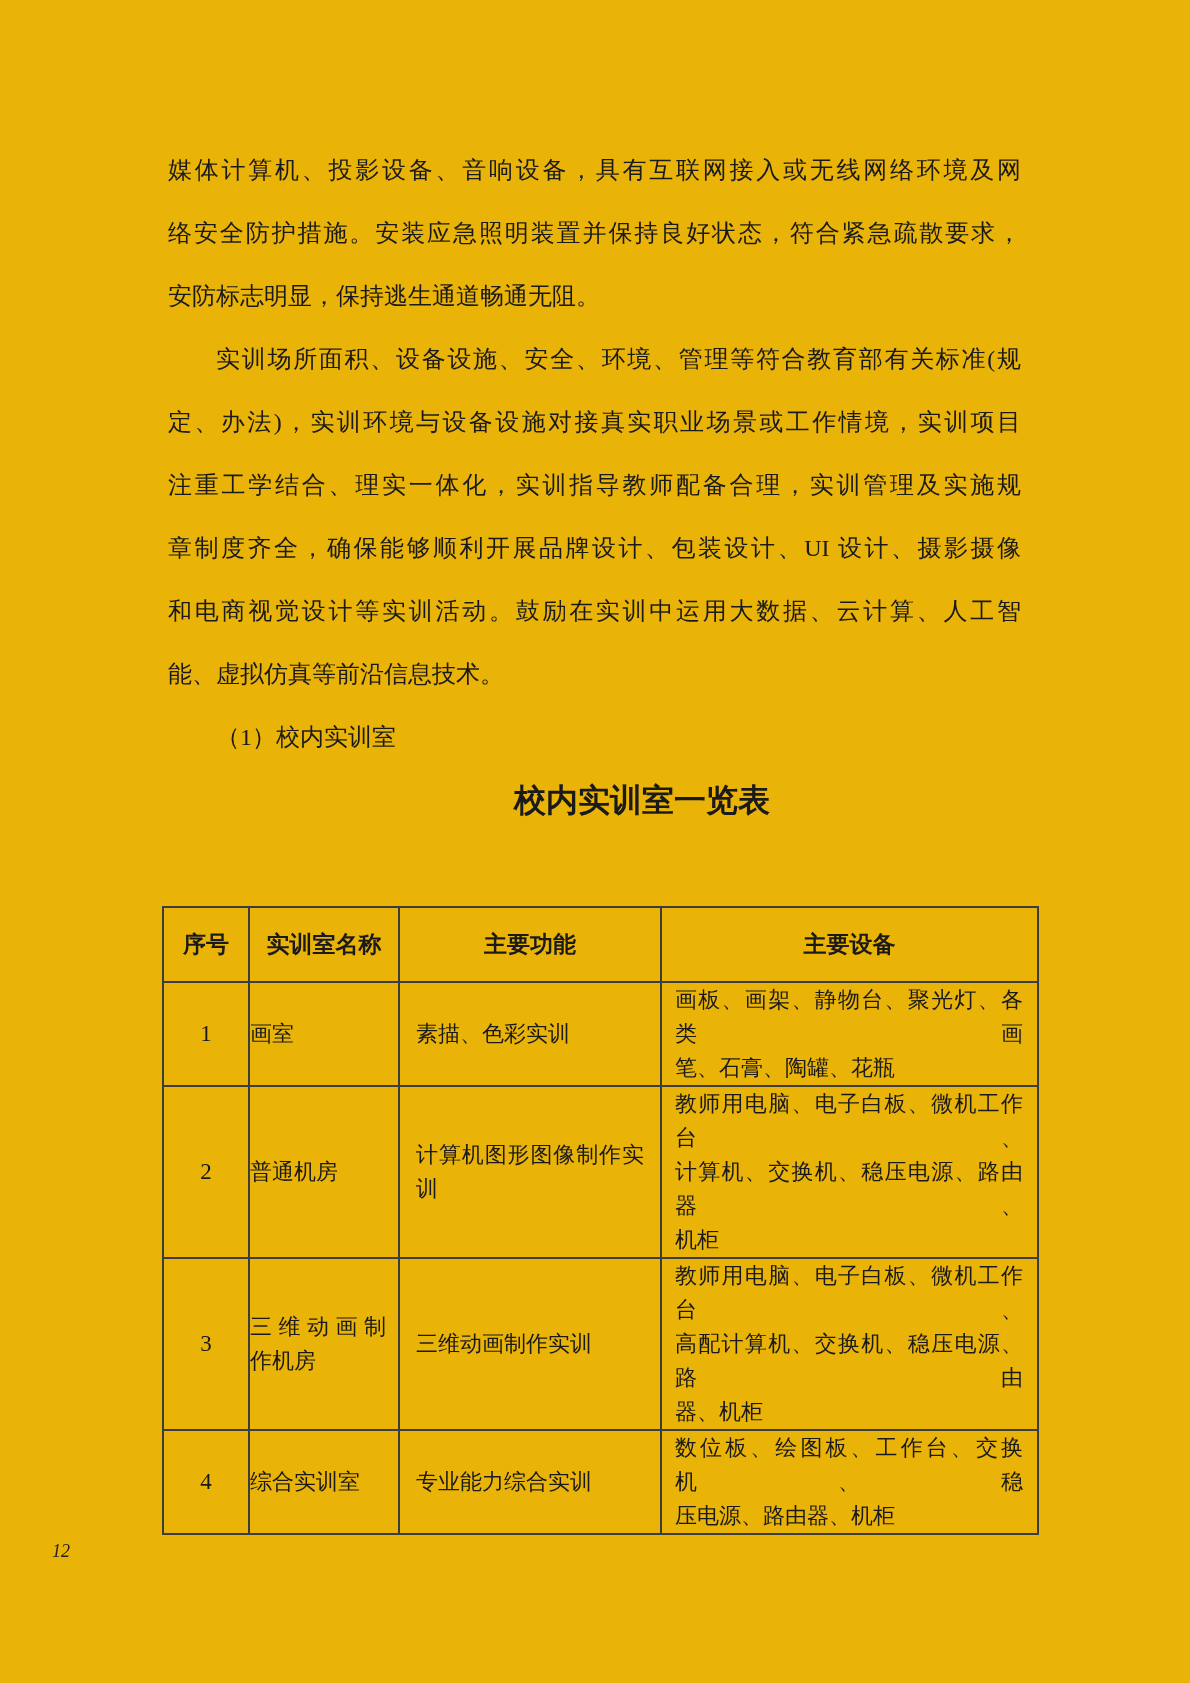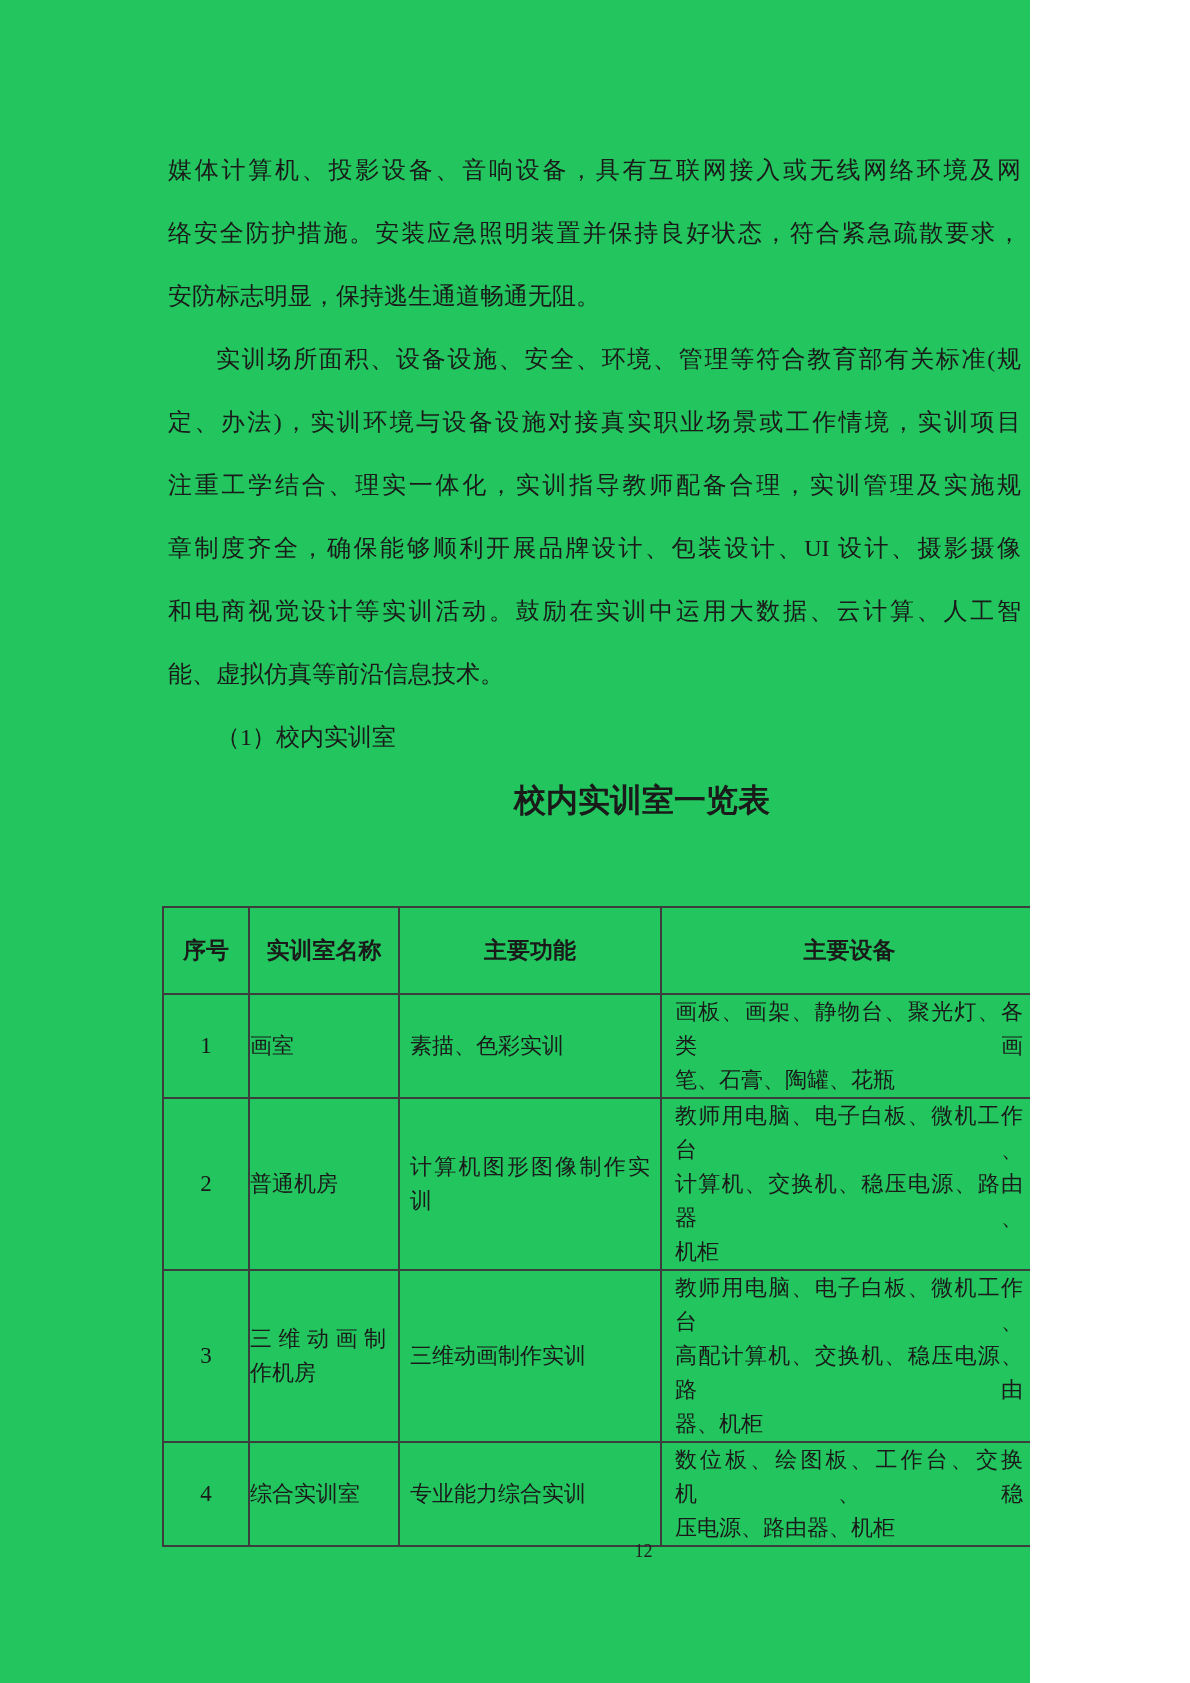--- a/index.html
+++ b/index.html
@@ -1,19 +1,19 @@
 <!DOCTYPE html>
 <html><head>
 <meta charset="utf-8">
 <style>
   html, body { margin:0; padding:0; background:#ffffff; }
   .page {
     position:relative;
-    width:1030px; height:1683px;
-    background:#22c55e;
+    width:1190px; height:1683px;
+    background:#eab308;
     color:#1a1a1a;
     font-family:"Liberation Serif","DejaVu Serif",serif;
     overflow:hidden;
   }
   .flow { position:absolute; left:168px; top:139px; width:853px; }
   .bline {
     height:63px; line-height:63px;
     font-size:24px;
     white-space:normal;
   }
@@ -24,36 +24,36 @@
     height:63px; line-height:63px;
     text-align:center; text-indent:95px;
     font-size:32px; font-weight:bold;
   }
   table.roomtable {
     position:absolute; left:162px; top:906px;
     width:875px;
     border-collapse:collapse; table-layout:fixed;
     font-size:22px; color:#1a1a1a;
   }
-  .roomtable th, .roomtable td { border:2px solid #3d3d3d; padding:14px; vertical-align:middle; }
+  .roomtable th, .roomtable td { border:2px solid #3d3d3d; padding:8px; vertical-align:middle; }
   .roomtable th { font-size:23px; font-weight:bold; text-align:center; height:57px; }
   tr.r1 { height:86px; }
   tr.r2 { height:136px; }
   tr.r3 { height:150px; }
   tr.r4 { height:94px; }
   td.no  { text-align:center; font-size:23px; }
   td.name  { padding:0 12px 0 0; }
-  td.func  { padding:0 10px; }
+  td.func  { padding:0 16px; }
   td.equip { padding:0 14px 0 13px; }
   .cl { line-height:34px; text-align:justify; text-align-last:justify; }
   .cl.last { text-align-last:left; }
   .pagenum {
     position:absolute; left:0; top:1538px;
-    width:1190px; box-sizing:border-box; padding-left:97px;
-    text-align:center; font-size:18px; line-height:26px; color:#222;
+    width:1190px; box-sizing:border-box; padding-left:52px;
+    text-align:left; font-size:18px; line-height:26px; color:#222;font-style:italic;
   }
 </style>
 </head>
 <body>
 
 <div class="page">
 
   <div class="flow">
     <div class="bline j">媒体计算机、投影设备、音响设备，具有互联网接入或无线网络环境及网</div>
     <div class="bline j">络安全防护措施。安装应急照明装置并保持良好状态，符合紧急疏散要求，</div>

